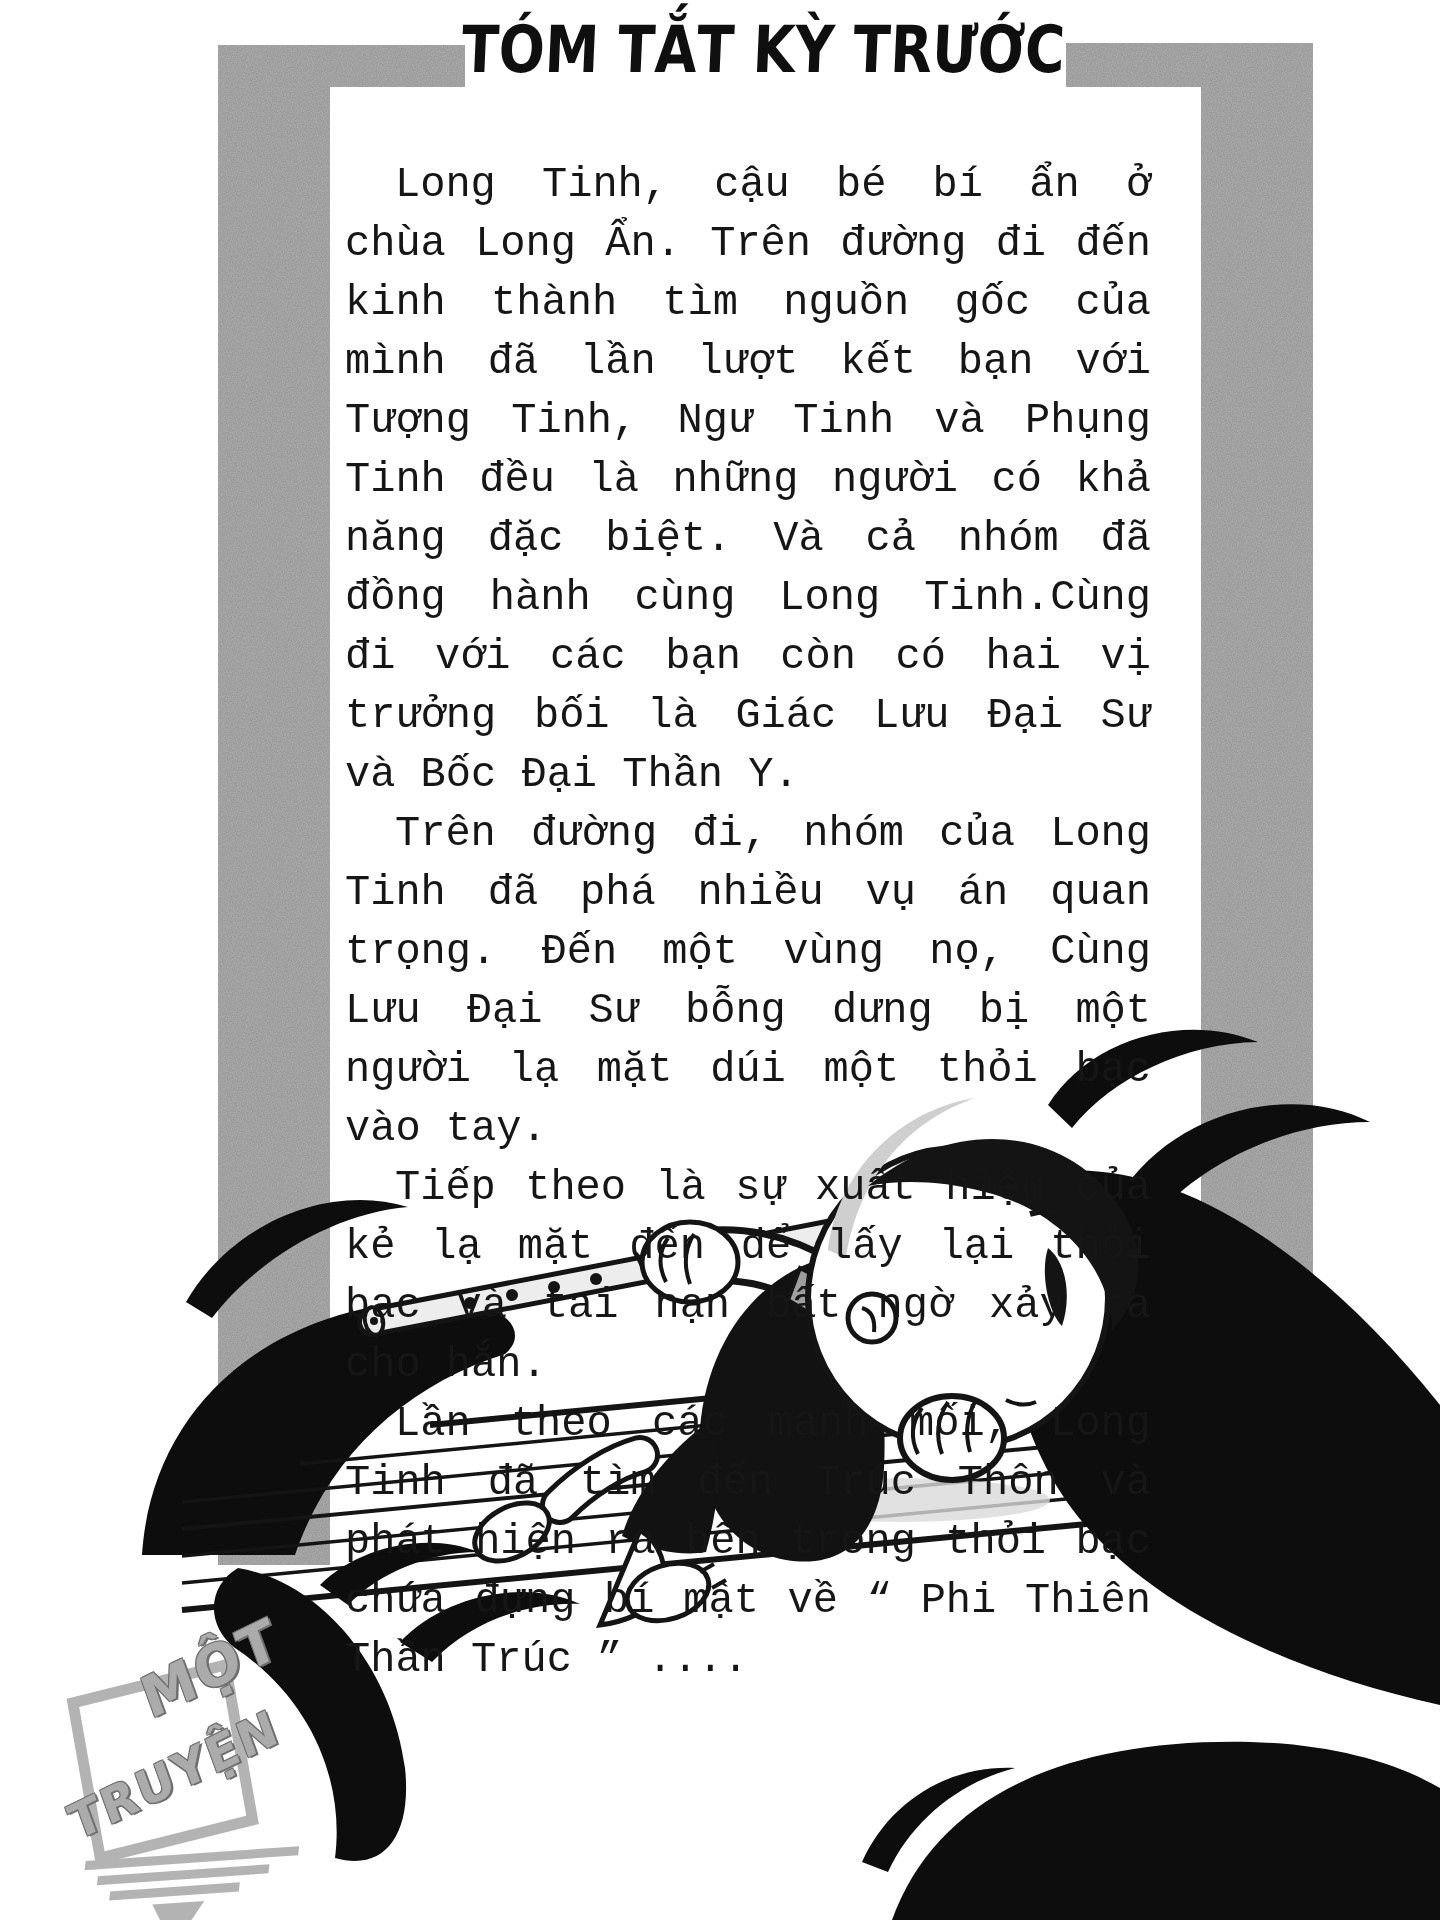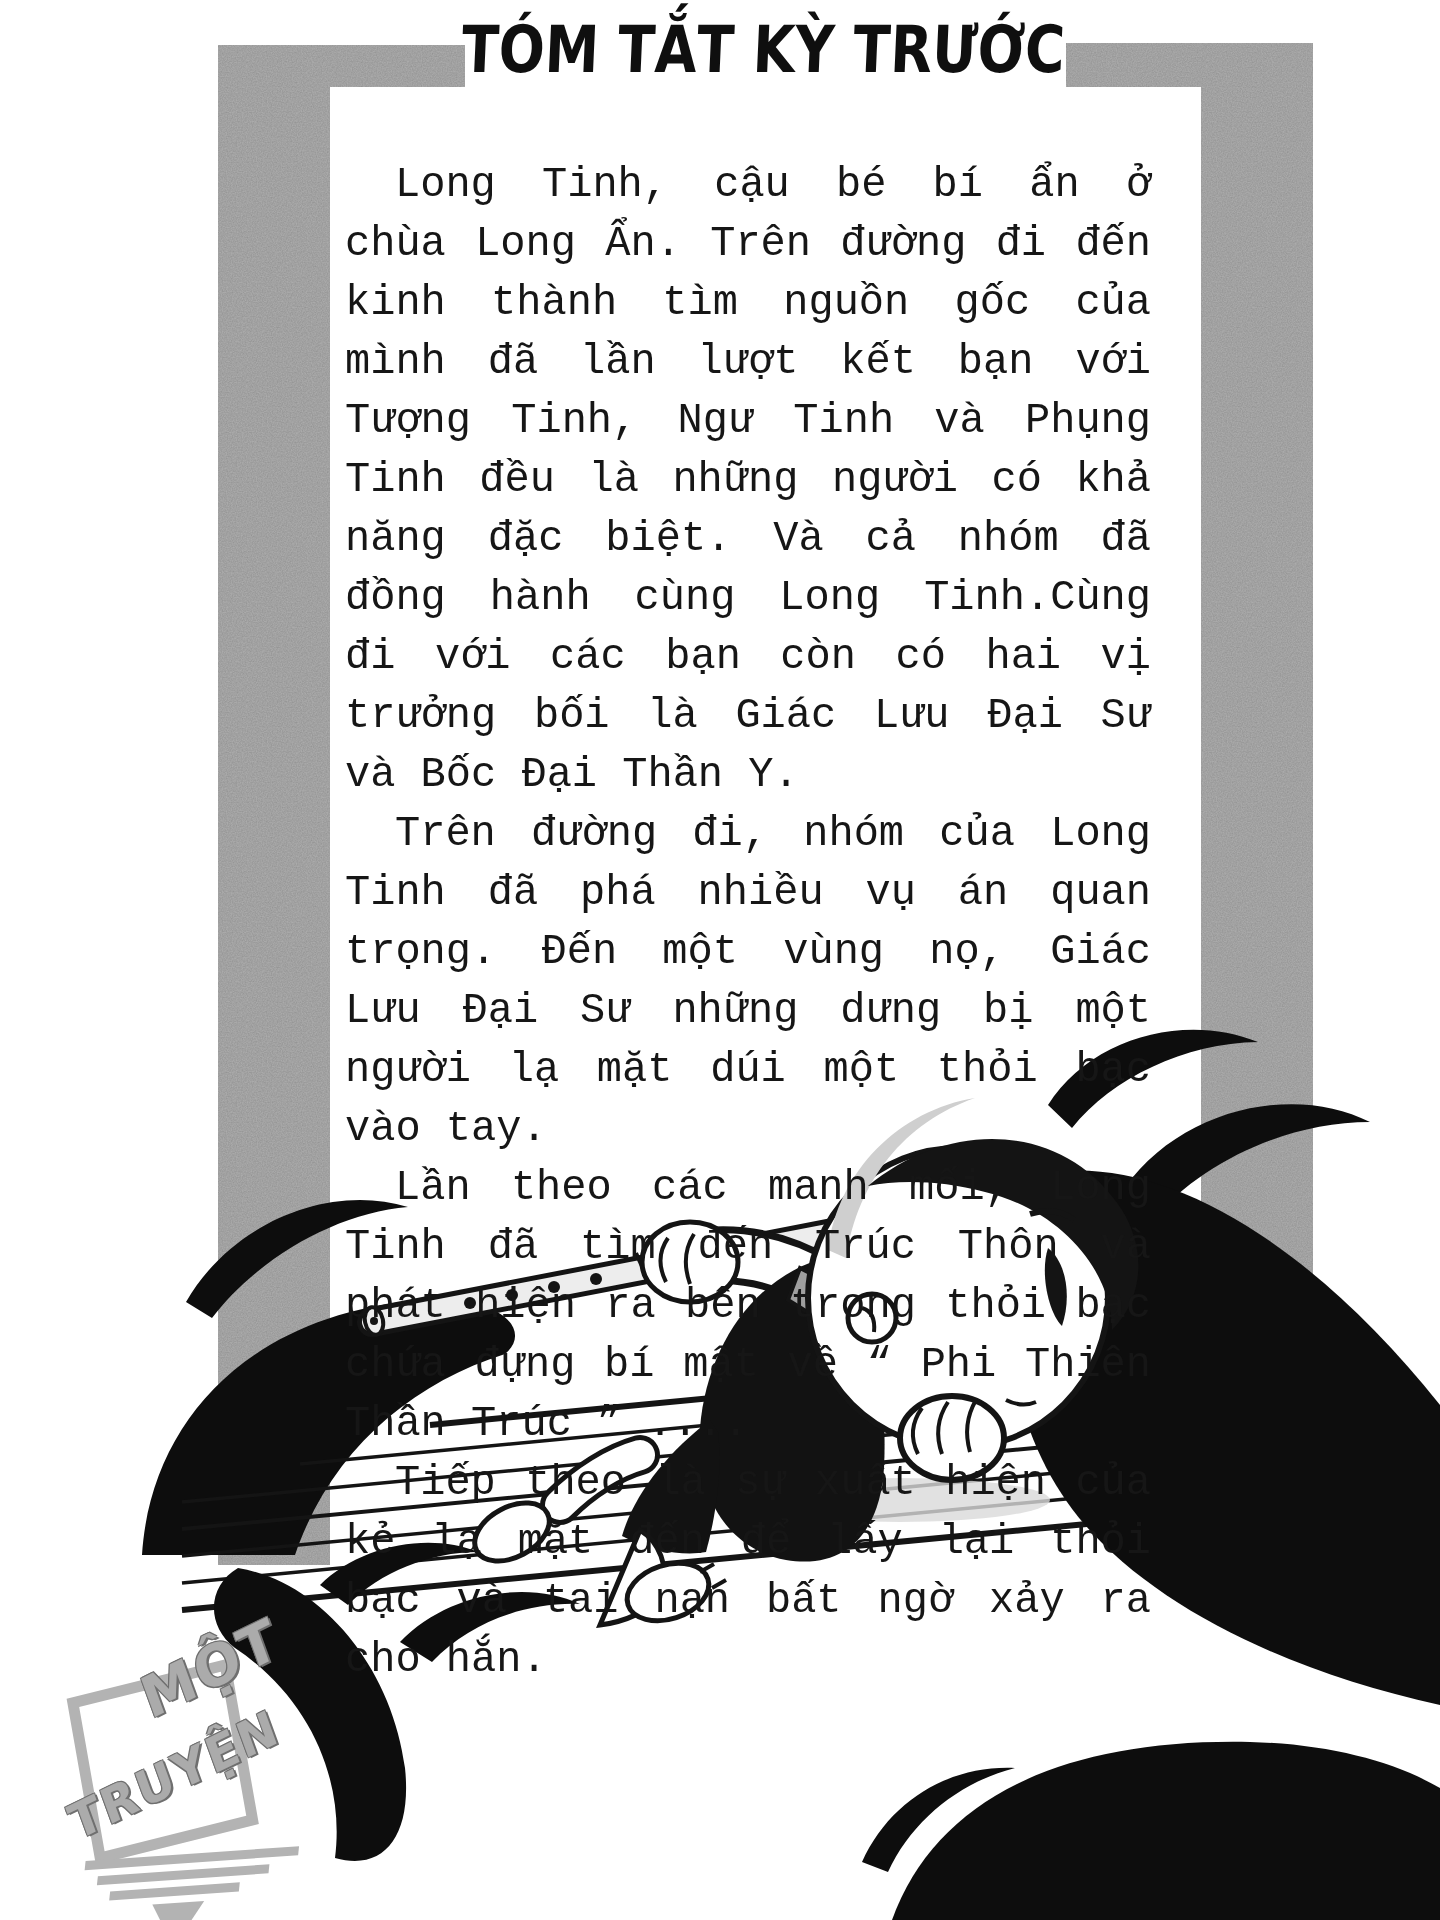--- a/index.html
+++ b/index.html
@@ -144,23 +144,23 @@
           <path d="M976,1400 q-14,24 -6,52" stroke="#141414" stroke-width="4" fill="none"></path>
         </g>
       </g>
     </g>
   </svg>
 
   <div class="title">TÓM TẮT KỲ TRƯỚC</div>
 
   <div class="recap">
     <p>Long Tinh, cậu bé bí ẩn ở chùa Long Ẩn. Trên đường đi đến kinh thành tìm nguồn gốc của mình đã lần lượt kết bạn với Tượng Tinh, Ngư Tinh và Phụng Tinh đều là những người có khả năng đặc biệt. Và cả nhóm đã đồng hành cùng Long Tinh.Cùng đi với các bạn còn có hai vị trưởng bối là Giác Lưu Đại Sư và Bốc Đại Thần Y.</p>
-    <p>Trên đường đi, nhóm của Long Tinh đã phá nhiều vụ án quan trọng. Đến một vùng nọ, Giác Lưu Đại Sư những dưng bị một người lạ mặt dúi một thỏi bạc vào tay.</p>
+    <p>Trên đường đi, nhóm của Long Tinh đã phá nhiều vụ án quan trọng. Đến một vùng nọ, Cùng Lưu Đại Sư bỗng dưng bị một người lạ mặt dúi một thỏi bạc vào tay.</p>
+    <p>Tiếp theo là sự xuất hiện của kẻ lạ mặt đến để lấy lại thỏi bạc và tai nạn bất ngờ xảy ra cho hắn.</p>
     <p>Lần theo các manh mối, Long Tinh đã tìm đến Trúc Thôn và phát hiện ra bên trong thỏi bạc chứa đựng bí mật về “ Phi Thiên Thần Trúc ” ....</p>
-    <p>Tiếp theo là sự xuất hiện của kẻ lạ mặt đến để lấy lại thỏi bạc và tai nạn bất ngờ xảy ra cho hắn.</p>
   </div>
 
   <div class="watermark">
     <div class="wm-frame"></div>
     <div class="wm-word wm-word1">MỘT</div>
     <div class="wm-word wm-word2">TRUYỆN</div>
     <div class="wm-stripes">
       <div class="bar b1"></div>
       <div class="bar b2"></div>
       <div class="bar b3"></div>

